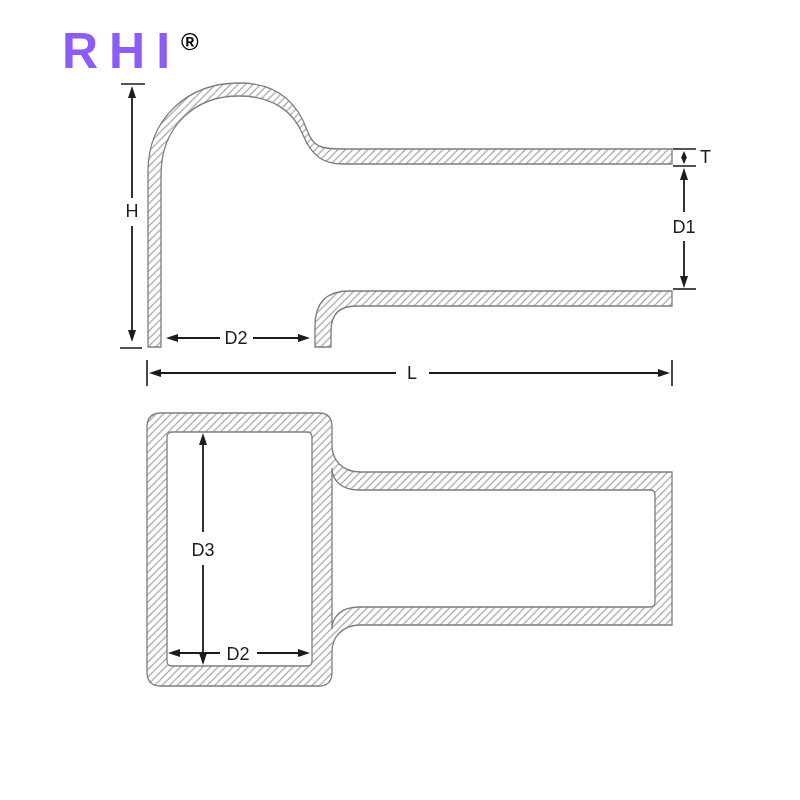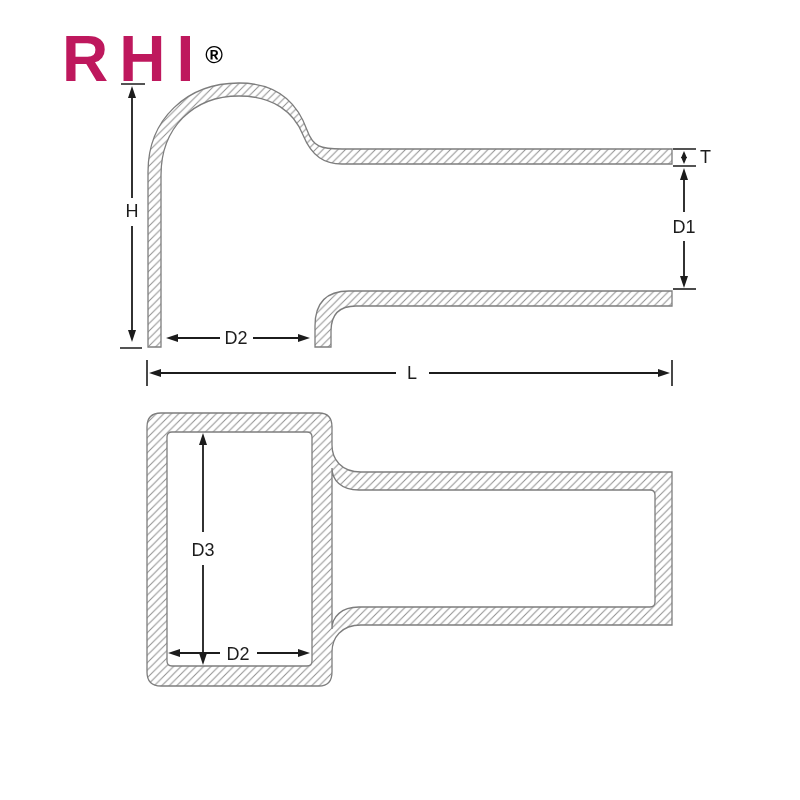--- a/index.html
+++ b/index.html
@@ -5,21 +5,21 @@
   html,body { margin:0; padding:0; background:#ffffff; }
   .page {
     position:relative; width:800px; height:800px; background:#ffffff;
     font-family:"Liberation Sans", sans-serif; overflow:hidden;
   }
   .logo {
     position:absolute; left:62px; top:22px; color:#000;
     font-family:"Liberation Sans", sans-serif; white-space:nowrap;
   }
   .logo-text {
-    font-size:64px; font-weight:bold; letter-spacing:11px; color:#be185d;
+    font-size:50px; font-weight:bold; letter-spacing:11px; color:#8b5cf6;
   }
   .logo-reg {
     font-size:24px; font-weight:bold; vertical-align:18px; letter-spacing:0;
   }
   svg.drawing { position:absolute; left:0; top:0; }
   .part { fill:url(#hatch); stroke:#7d7d7d; stroke-width:1.3; }
   .dimline { stroke:#1c1c1c; stroke-width:1.8; fill:none; }
   .tick { stroke:#1c1c1c; stroke-width:1.6; fill:none; }
   .ah { fill:#1c1c1c; stroke:none; }
   .dim-label {

